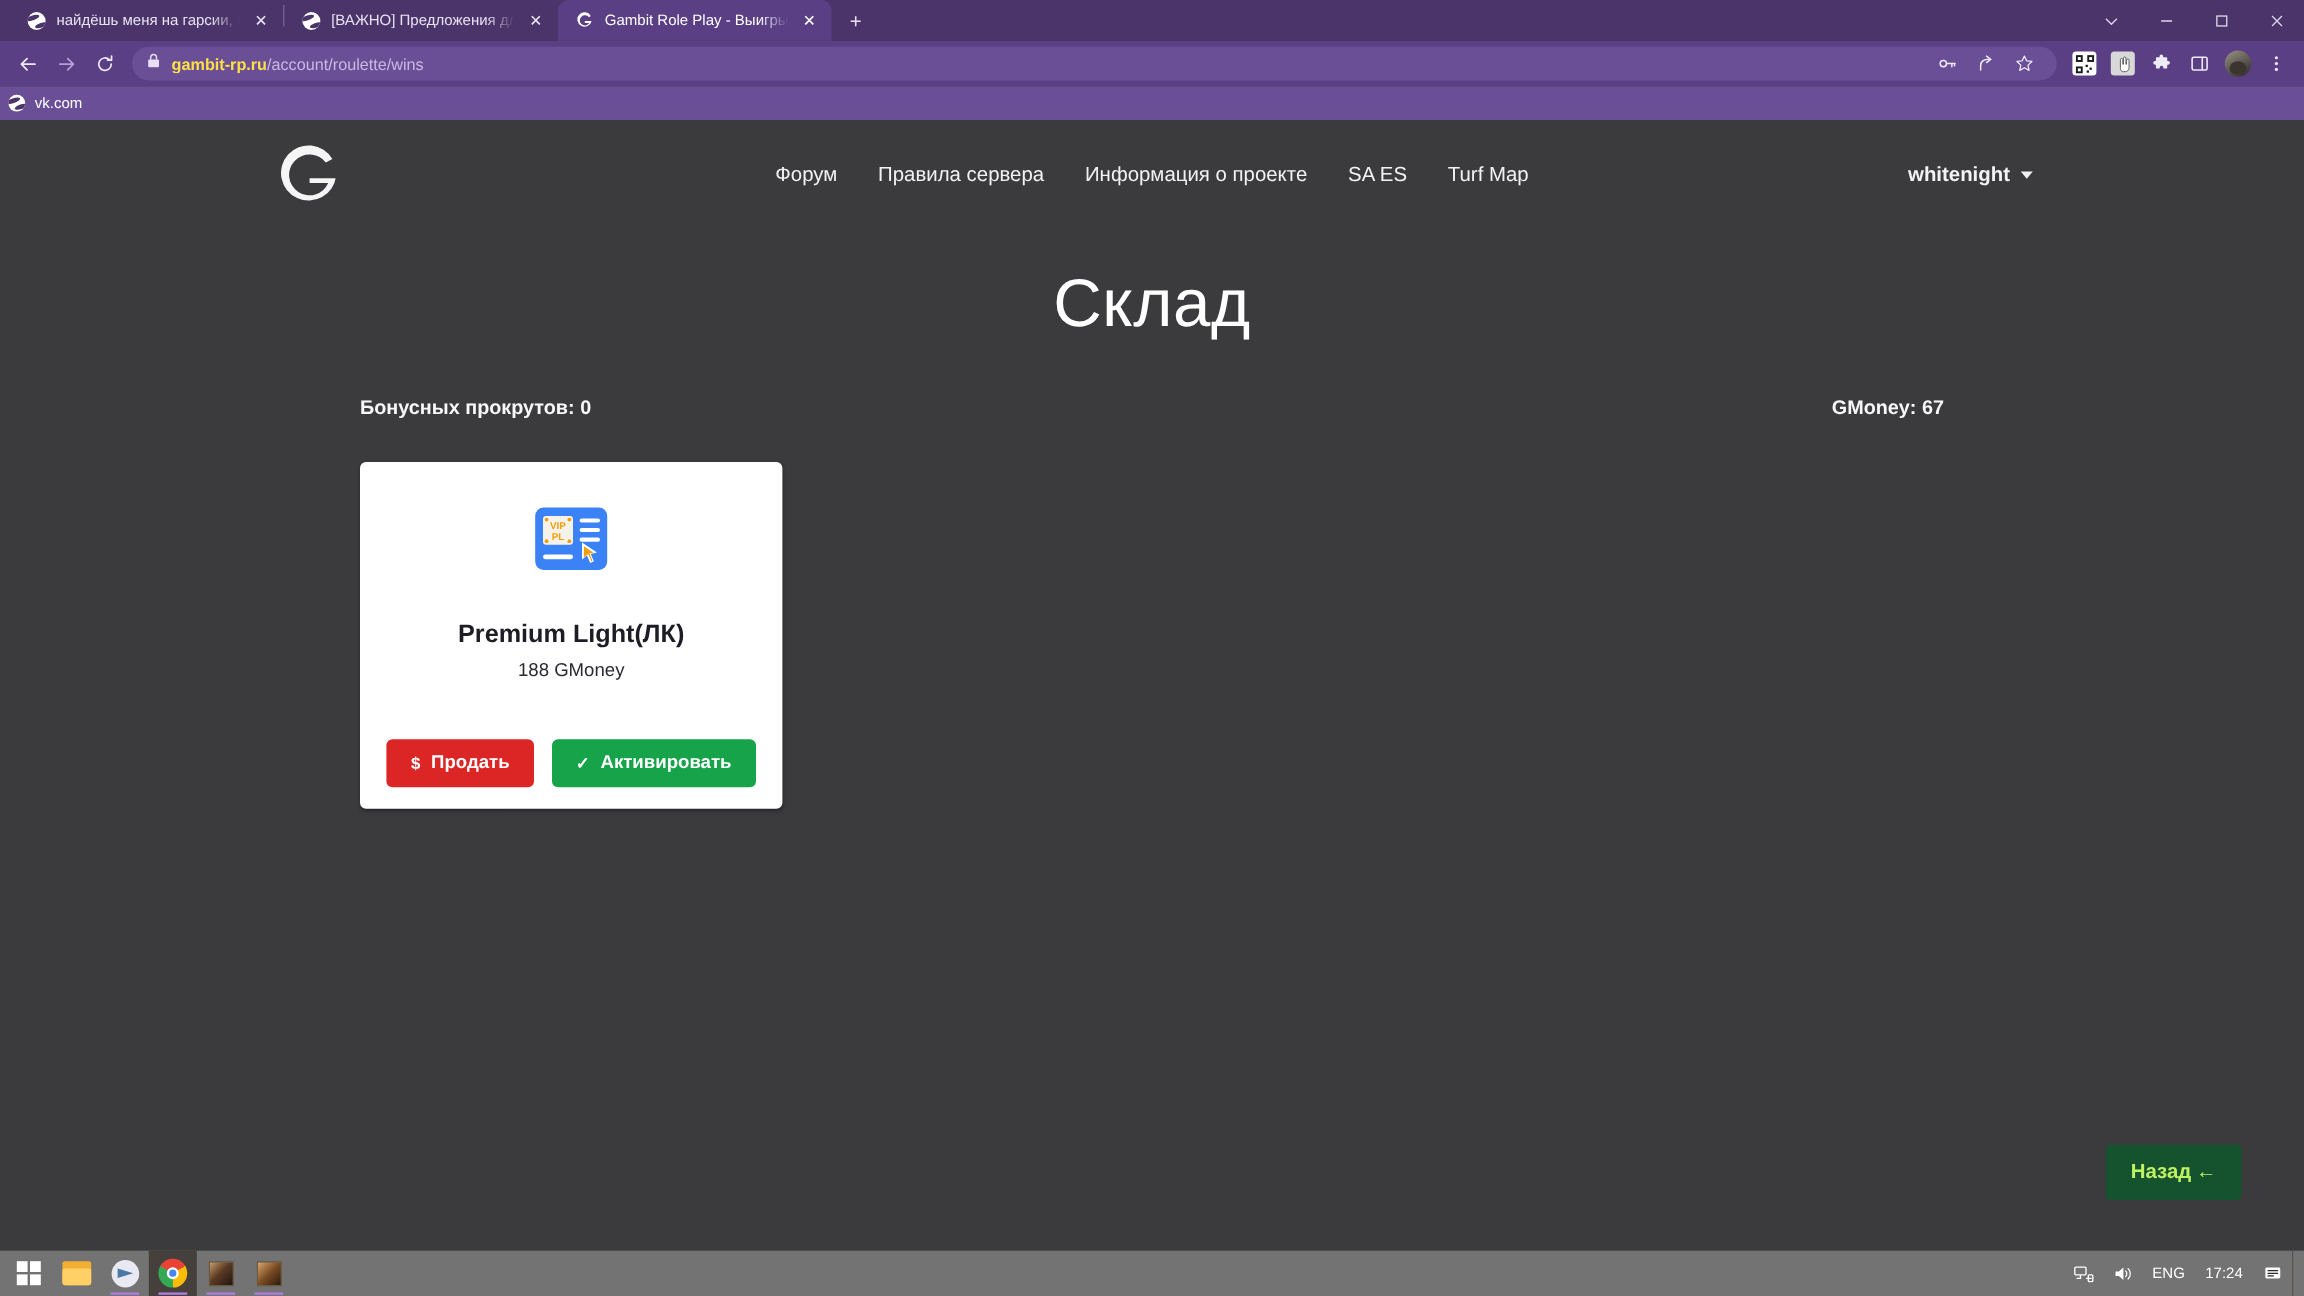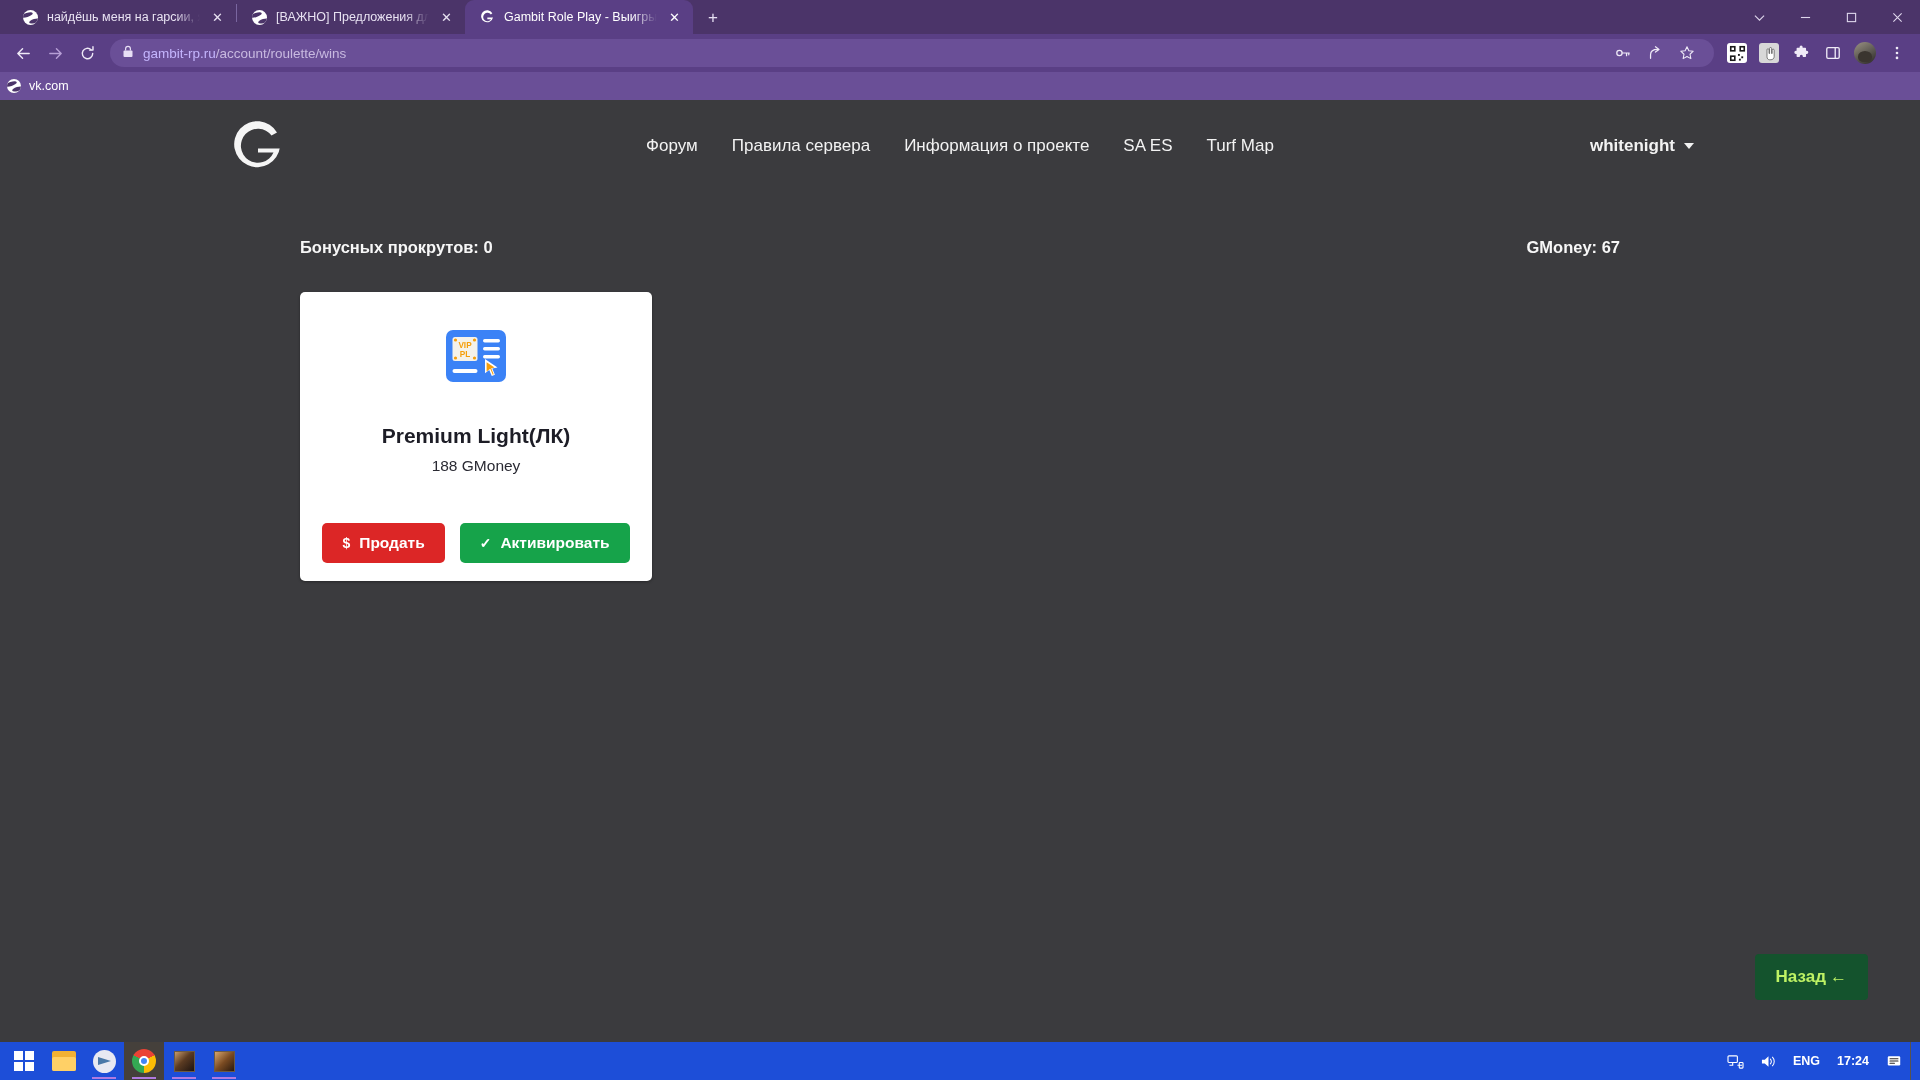--- a/index.html
+++ b/index.html
@@ -128,21 +128,21 @@
     background: #6a4f97;
     border-radius: 14px;
     display: flex;
     align-items: center;
     padding: 0 12px;
     gap: 9px;
     margin: 0 6px;
     min-width: 0;
   }
   .url-text { font-size: 13.5px; color: #c8b9e0; white-space: nowrap; overflow: hidden; }
-  .url-text b { color: #c4b5fd; font-weight: 400; }
+  .url-text b { color: #fde047; font-weight: 700; }
   .omni-right { display: flex; align-items: center; gap: 2px; margin-left: auto; flex: 0 0 auto; }
   .ext-ico {
     width: 20px; height: 20px;
     flex: 0 0 20px;
     border-radius: 3px;
     display: flex; align-items: center; justify-content: center;
     font-size: 9px;
   }
   .avatar-ico {
     width: 22px; height: 22px; border-radius: 50%;
@@ -315,26 +315,25 @@
     display: flex;
     align-items: center;
     gap: 4px;
     font-family: "Liberation Sans", sans-serif;
     cursor: pointer;
   }
 
   
   .taskbar {
     height: 38px;
-    background: #1d4ed8;
+    background: #737373;
     display: flex;
     align-items: center;
     padding: 0 0 0 4px;
     flex: 0 0 38px;
-    font-weight: bold;
   }
   .tb-item {
     width: 40px; height: 38px;
     display: flex; align-items: center; justify-content: center;
     position: relative;
   }
   .tb-item.running::after {
     content: "";
     position: absolute;
     bottom: 1px; left: 8px; right: 8px;
@@ -551,20 +550,21 @@
         <a href="#">SA ES</a>
         <a href="#">Turf Map</a>
       </nav>
 
       <div class="user-menu">
         <span>whitenight</span>
         <span class="caret"></span>
       </div>
     </div>
 
+    <h1 class="page-title">Склад</h1>
 
     <div class="stats-row">
       <div class="stat">Бонусных прокрутов: 0</div>
       <div class="stat">GMoney: 67</div>
     </div>
 
     <div class="items-area">
       <div class="item-card">
         <div class="item-icon">
           <svg width="64" height="62" viewBox="0 0 64 62">

